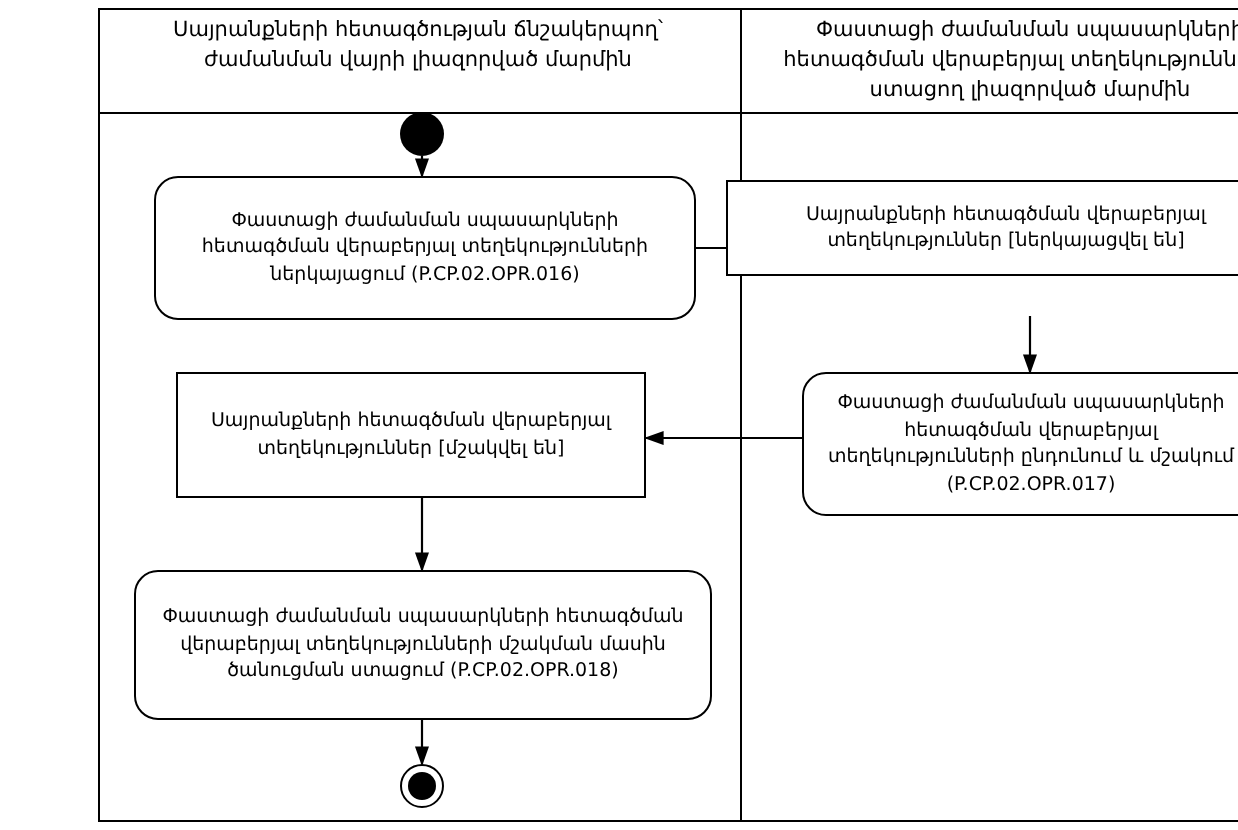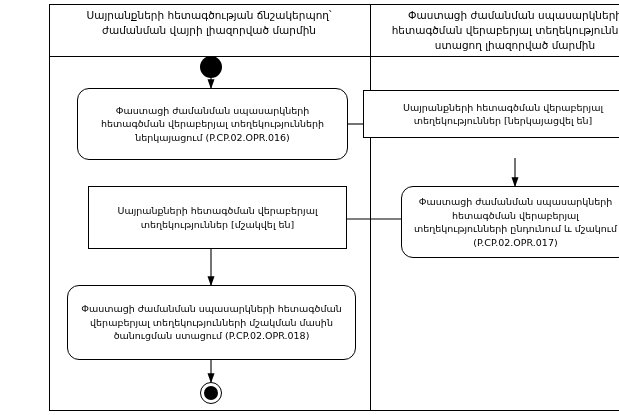--- a/index.html
+++ b/index.html
@@ -140,20 +140,20 @@
   </svg>
 
   <div class="start-node" style="left:155px; top:56px;"></div>
 
   <div class="node rounded" style="left:32px; top:88px; width:271px; height:72px;">Փաստացի ժամանման սպասարկների հետագծման վերաբերյալ տեղեկությունների ներկայացում (P.CP.02.OPR.016)</div>
 
   <div class="node rect" style="left:318px; top:90px; width:280px; height:48px;">Սայրանքների հետագծման վերաբերյալ տեղեկություններ [ներկայացվել են]</div>
 
   <div class="node rounded" style="left:356px; top:186px; width:229px; height:72px;">Փաստացի ժամանման սպասարկների հետագծման վերաբերյալ տեղեկությունների ընդունում և մշակում (P.CP.02.OPR.017)</div>
 
-  <div class="node rect" style="left:43px; top:186px; width:259px; height:63px;">Սայրանքների հետագծման վերաբերյալ տեղեկություններ [մշակվել են]</div>
+  <div class="node rect" style="left:43px; top:186px; width:235px; height:63px;">Սայրանքների հետագծման վերաբերյալ տեղեկություններ [մշակվել են]</div>
 
   <div class="node rounded" style="left:22px; top:285px; width:289px; height:75px;">Փաստացի ժամանման սպասարկների հետագծման վերաբերյալ տեղեկությունների մշակման մասին ծանուցման ստացում (P.CP.02.OPR.018)</div>
 
   <div class="end-outer" style="left:155px; top:382px;"></div>
   <div class="end-inner" style="left:159px; top:386px;"></div>
 
 </div>
 
 </body></html>

